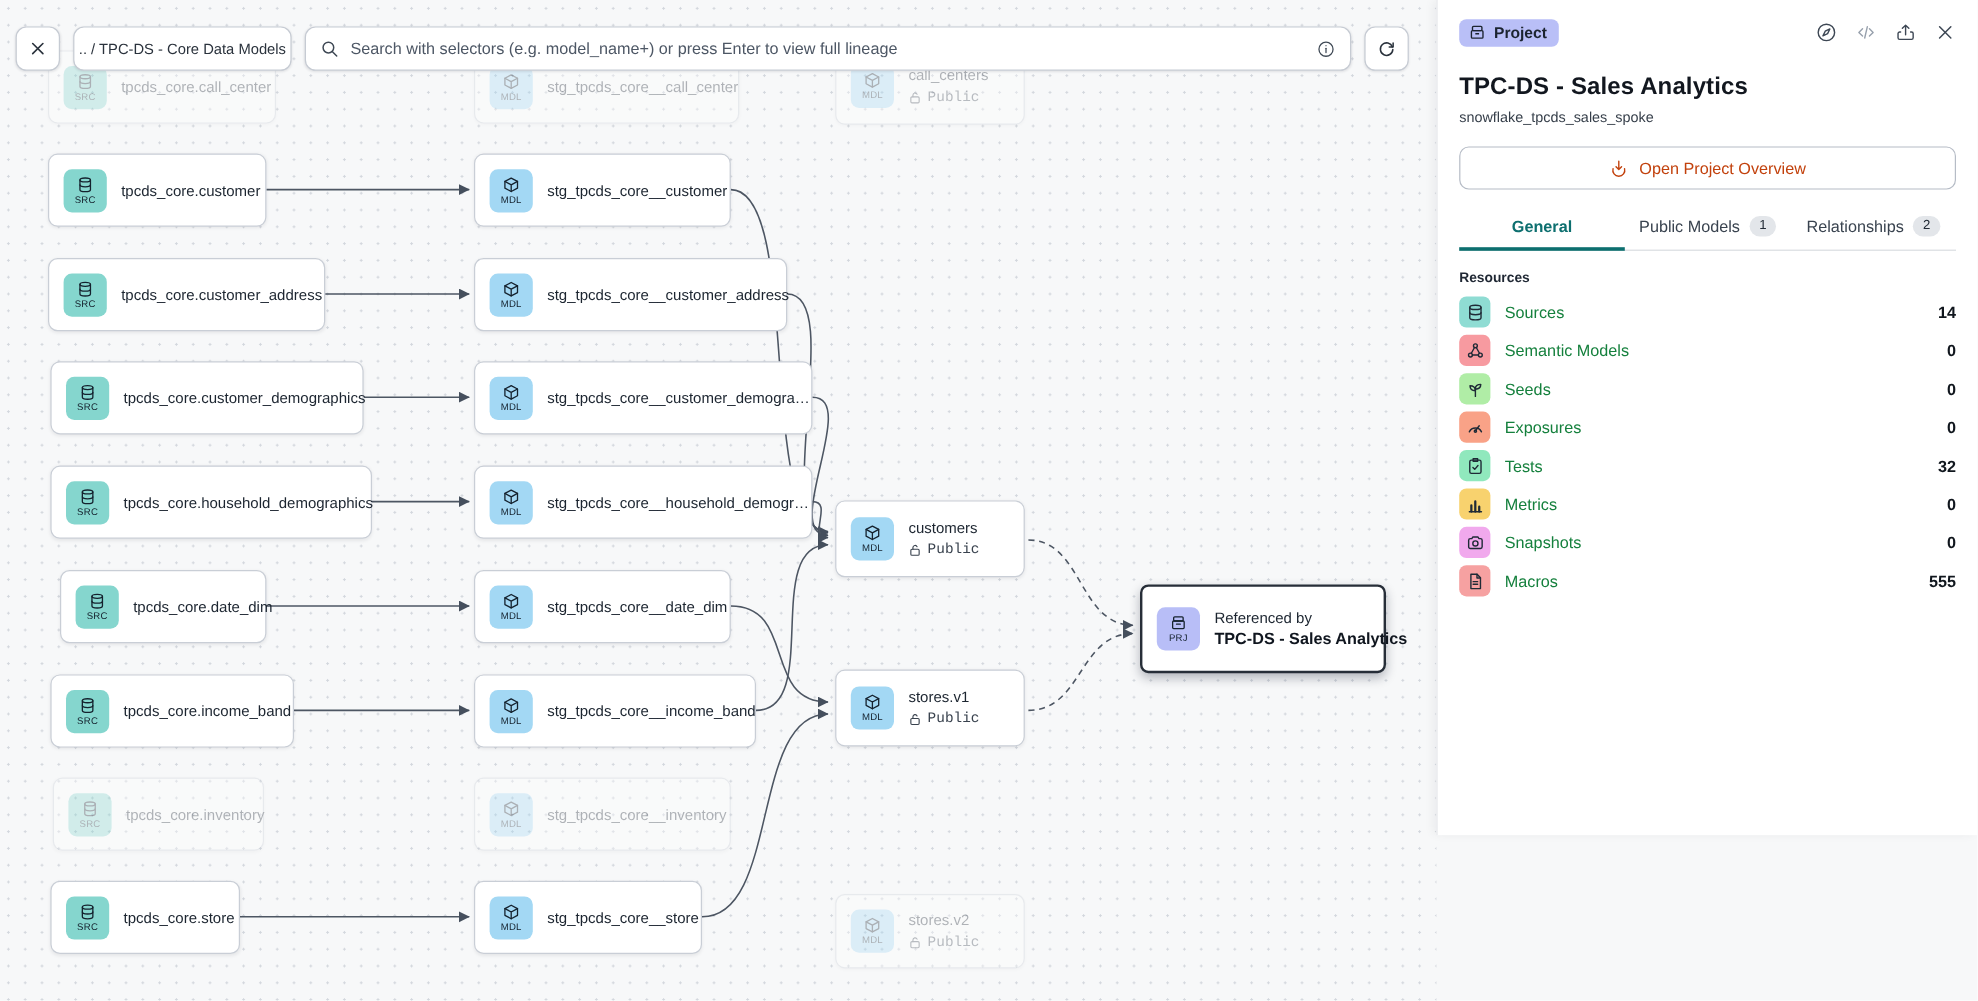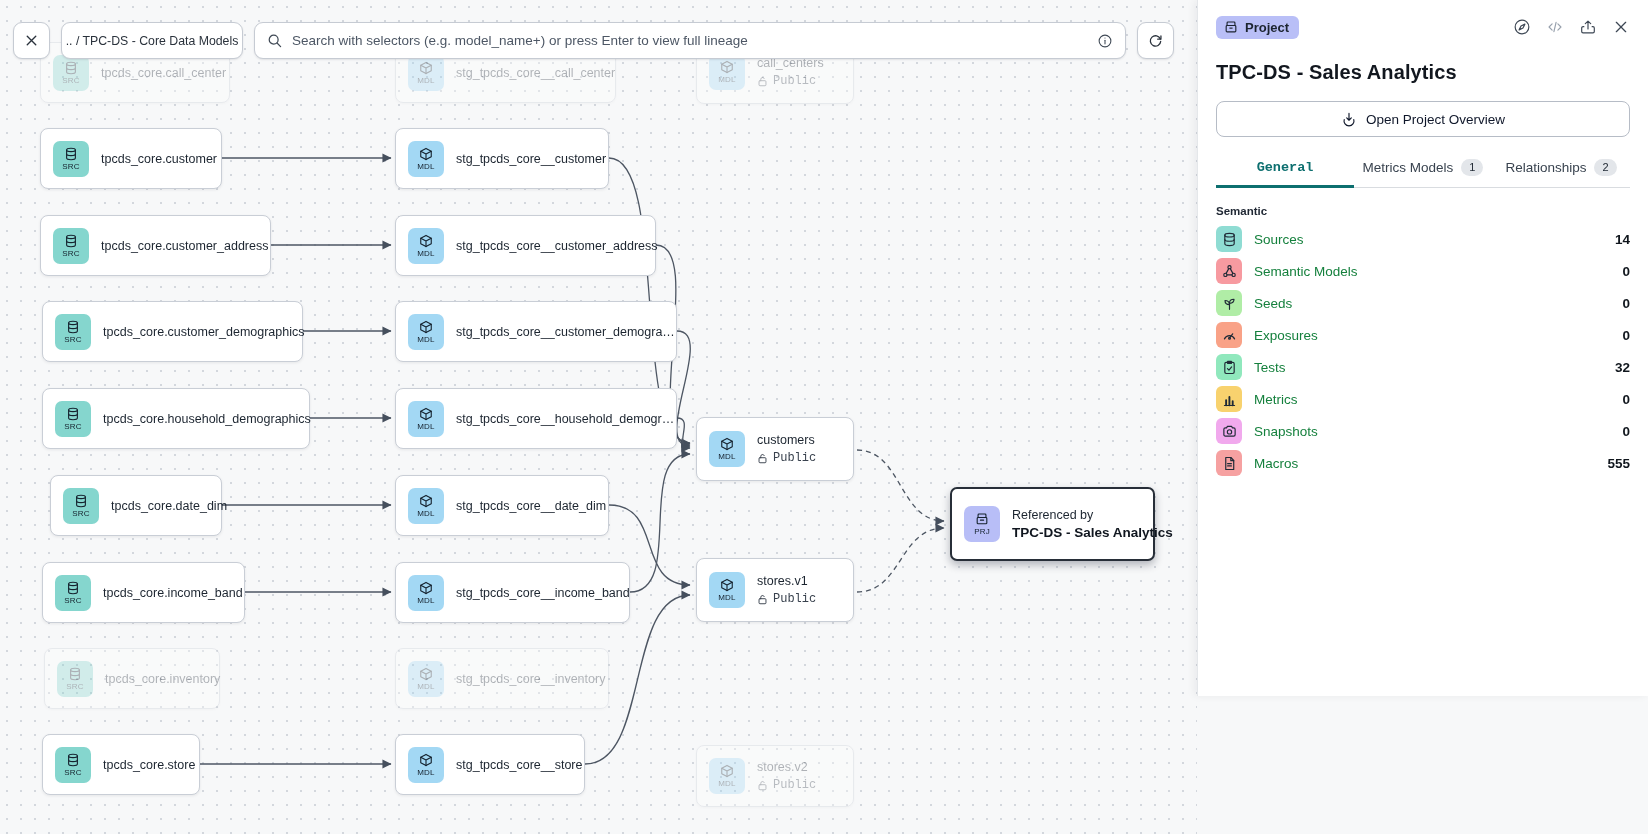--- a/index.html
+++ b/index.html
@@ -66,30 +66,30 @@
   .proj-badge svg { width:14px; height:14px; }
   .head-icons { display:flex; align-items:center; gap:15px; }
   .head-icons .hicon { display:flex; cursor:pointer; color:#3d4754; background:none; border:none; padding:0; }
   .head-icons .hicon svg { width:18px; height:18px; }
   .head-icons .hicon.dim { color:#98a1ad; }
   .panel h1 { font-size:20px; font-weight:700; color:#12171f; margin-top:21px; letter-spacing:.1px; }
   .subtitle { font-size:12px; color:#353e49; margin-top:7px; }
   .overview-btn {
     margin-top:17px; width:100%; height:36px; background:#fff; border:1px solid #b6bcc6; border-radius:8px;
     display:flex; align-items:center; justify-content:center; gap:9px; font-family:inherit;
-    font-size:13.5px; color:#0f172a; cursor:pointer;
+    font-size:13.5px; color:#c2410c; cursor:pointer;
   }
   .overview-btn svg { width:16px; height:16px; }
   .tabs { display:flex; margin-top:15px; border-bottom:1px solid #d9dce0; }
   .tab {
     flex:1; display:flex; align-items:center; justify-content:center; gap:8px;
     font-size:13.5px; color:#39434f; padding:7px 0 9px 0; cursor:pointer;
     border-bottom:3px solid transparent; margin-bottom:-1px;
   }
-  .tab.active { color:#0d6f6f; font-weight:700; border-bottom-color:#0d6f6f;font-family:Liberation Mono, monospace; }
+  .tab.active { color:#0d6f6f; font-weight:700; border-bottom-color:#0d6f6f; }
   .tab .pill {
     background:#e3e6ea; color:#222b36; border-radius:10px; font-size:11px; font-weight:400;
     padding:2px 8px; line-height:13px;
   }
   .section-label { font-size:11.5px; font-weight:700; color:#1f2733; margin:17px 0 6px 0; }
   .res-row { display:flex; align-items:center; height:32px; gap:12px; cursor:pointer; }
   .res-icon {
     width:26px; height:26px; border-radius:6px; flex:none; color:#1f2a36;
     display:flex; align-items:center; justify-content:center;
   }
@@ -531,46 +531,47 @@
             <span style="display: flex;">
               <svg viewBox="0 0 20 20" fill="none" stroke="currentColor" stroke-width="1.4" stroke-linecap="round" stroke-linejoin="round">
                 <path d="m4.8 4.8 10.4 10.4M15.2 4.8 4.8 15.2"></path>
               </svg>
             </span>
           </button>
         </span>
     </div>
 
     <h1>TPC-DS - Sales Analytics</h1>
+    <div class="subtitle">snowflake_tpcds_sales_spoke</div>
 
     <button class="overview-btn">
       <span style="display:flex">
         <svg viewBox="0 0 18 18" fill="none" stroke="currentColor" stroke-width="1.3" stroke-linecap="round" stroke-linejoin="round">
             <path d="M9 2.7V10M6.4 7.8 9 10.4l2.6-2.6"></path>
             <path d="M3.6 9.7a5.6 5.6 0 1 0 10.8 0"></path>
           </svg>
       </span>
       <span>Open Project Overview</span>
     </button>
 
     <div class="tabs" id="tabs">
         <div class="tab active">
           <span>General</span>
         </div>
         <div class="tab">
-          <span>Metrics Models</span>
+          <span>Public Models</span>
           <span class="pill">1</span>
         </div>
         <div class="tab">
           <span>Relationships</span>
           <span class="pill">2</span>
         </div>
       </div>
 
-    <div class="section-label">Semantic</div>
+    <div class="section-label">Resources</div>
     <div id="resources">
         <div class="res-row">
           <span class="res-icon" style="background: rgb(143, 220, 211);">
             <svg viewBox="0 0 16 16" fill="none" stroke="currentColor" stroke-width="1.25" stroke-linecap="round" stroke-linejoin="round">
               <ellipse cx="8" cy="3.4" rx="5" ry="1.9"></ellipse>
               <path d="M3 3.4v4.6c0 1.05 2.24 1.9 5 1.9s5-.85 5-1.9V3.4"></path>
               <path d="M3 8v4.6c0 1.05 2.24 1.9 5 1.9s5-.85 5-1.9V8"></path>
             </svg>
           </span>
           <span class="res-label">Sources</span>

